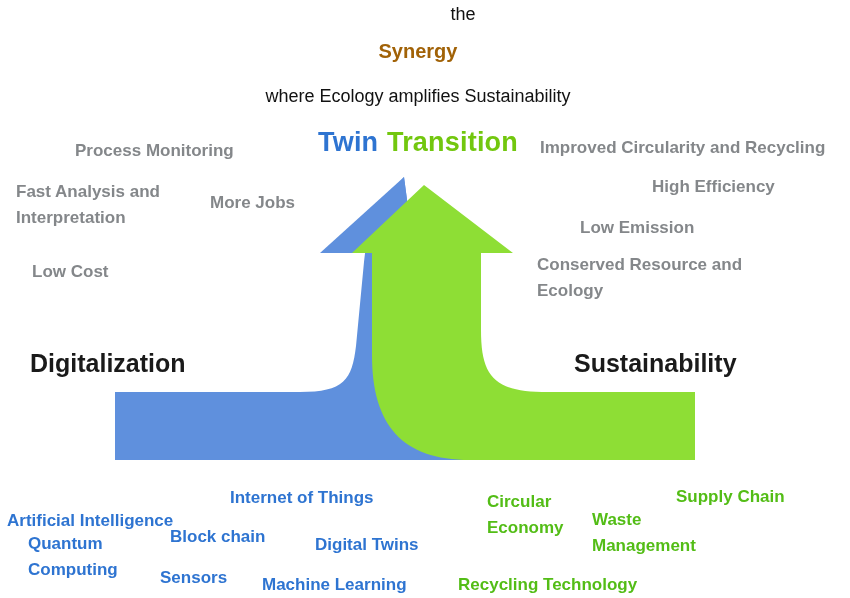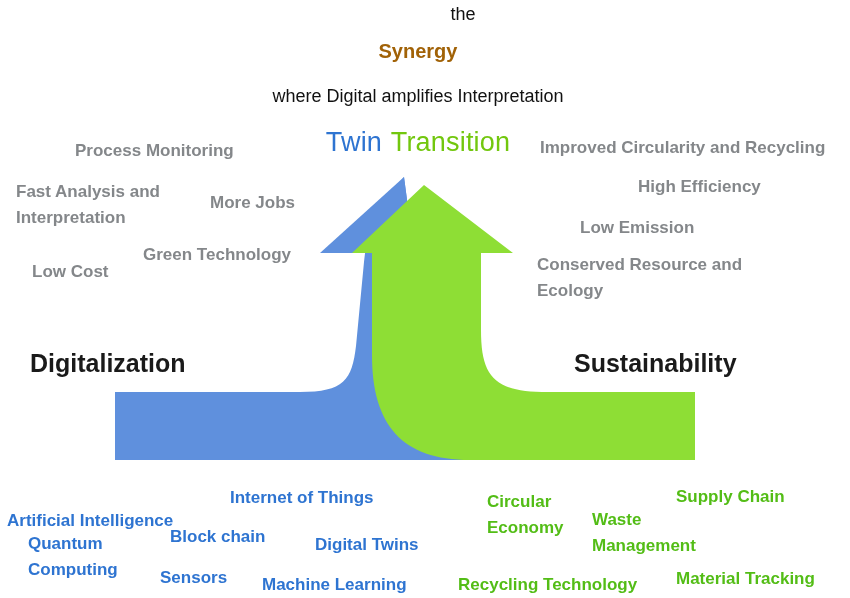--- a/index.html
+++ b/index.html
@@ -10,21 +10,21 @@
     overflow:hidden;
     font-family:"Liberation Sans", sans-serif;
   }
   #arrows { position:absolute; left:0; top:0; }
   .centered {
     position:absolute; left:0; width:836px; text-align:center;
   }
   .intro { font-size:18px; color:#111;padding-left:45px; }
   .syn   { font-size:20px; font-weight:bold; color:#a16207; }
   .sub   { font-size:18px; color:#111; }
-  .main-title { font-size:27px; font-weight:normal; letter-spacing:0.2px; }
+  .main-title { font-size:27px; font-weight:bold; letter-spacing:0.2px; }
   .main-title .w1 { color:var(--title-blue); margin-right:0.32em; }
   .main-title .w2 { color:var(--title-green); }
   .lbl { position:absolute; font-weight:bold; line-height:1.5; white-space:normal; }
   .gray   { color:var(--label-gray); font-size:17px; }
   .blue-t { color:var(--text-blue);  font-size:17px; }
   .green-t{ color:var(--text-green); font-size:17px; }
   .branch { position:absolute; font-size:25px; font-weight:bold; color:var(--heading-black); }
 </style>
 </head>
 <body>
@@ -32,47 +32,45 @@
 <div id="figure">
 
   <svg id="arrows" width="850" height="598" viewBox="0 0 850 598" xmlns="http://www.w3.org/2000/svg">
     <path d="M115,392 L300,392 C344,392 352,380 356,346 L364,262 C368,224 376,208 390,193 L404,177 L414,253 L414,330 L465,460 L115,460 Z" fill="#5f90dd"></path>
     <path d="M404,177 L320,253 L414,253 Z" fill="#5f90dd"></path>
     <path d="M695,392 L548,392 C495,392 481,378 481,330 L481,253 L513,253 L424,185 L352,253 L372,253 L372,355 C372,425 402,460 470,460 L695,460 Z" fill="#8ede35"></path>
   </svg>
 
   <div class="centered intro" style="top:4px">the</div>
   <div class="centered syn" style="top:40px">Synergy</div>
-  <div class="centered sub" style="top:86px">where Digital amplifies Interpretation</div>
+  <div class="centered sub" style="top:86px">where Ecology amplifies Sustainability</div>
 
   <div class="centered main-title" style="top:127px">
     <span class="w1">Twin</span><span class="w2">Transition</span>
   </div>
 
   <div class="lbl gray" style="left:16px;  top:179px; width:158px">Fast Analysis and Interpretation</div>
   <div class="lbl gray" style="left:75px;  top:138px">Process Monitoring</div>
   <div class="lbl gray" style="left:210px; top:190px">More Jobs</div>
-  <div class="lbl gray" style="left:143px; top:242px">Green Technology</div>
   <div class="lbl gray" style="left:32px;  top:259px">Low Cost</div>
 
   <div class="lbl gray" style="left:540px; top:135px">Improved Circularity and Recycling</div>
-  <div class="lbl gray" style="left:638px; top:174px">High Efficiency</div>
+  <div class="lbl gray" style="left:652px; top:174px">High Efficiency</div>
   <div class="lbl gray" style="left:580px; top:215px">Low Emission</div>
   <div class="lbl gray" style="left:537px; top:252px; width:235px">Conserved Resource and Ecology</div>
 
   <div class="branch" style="left:30px;  top:349px">Digitalization</div>
   <div class="branch" style="left:574px; top:349px">Sustainability</div>
 
   <div class="lbl blue-t" style="left:7px;   top:508px">Artificial Intelligence</div>
   <div class="lbl blue-t" style="left:230px; top:485px">Internet of Things</div>
   <div class="lbl blue-t" style="left:28px;  top:531px; width:104px">Quantum Computing</div>
   <div class="lbl blue-t" style="left:170px; top:524px">Block chain</div>
   <div class="lbl blue-t" style="left:315px; top:532px">Digital Twins</div>
   <div class="lbl blue-t" style="left:160px; top:565px">Sensors</div>
   <div class="lbl blue-t" style="left:262px; top:572px">Machine Learning</div>
 
   <div class="lbl green-t" style="left:487px; top:489px; width:90px">Circular Economy</div>
   <div class="lbl green-t" style="left:592px; top:507px; width:125px">Waste Management</div>
   <div class="lbl green-t" style="left:676px; top:484px">Supply Chain</div>
   <div class="lbl green-t" style="left:458px; top:572px">Recycling Technology</div>
-  <div class="lbl green-t" style="left:676px; top:566px">Material Tracking</div>
 
 </div>
 
 </body></html>

